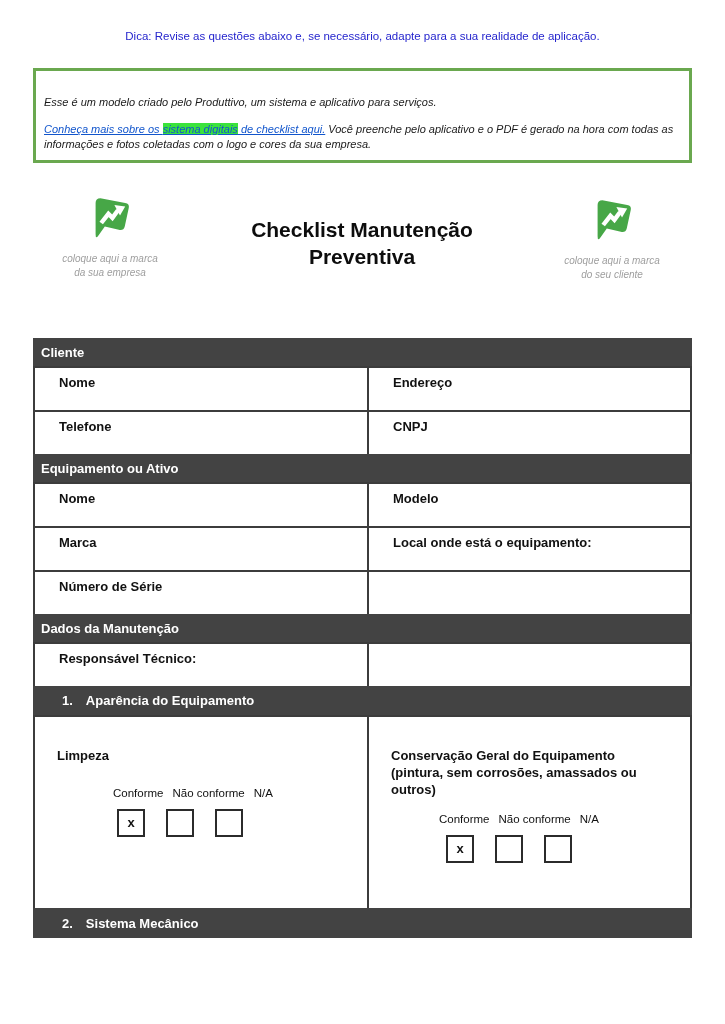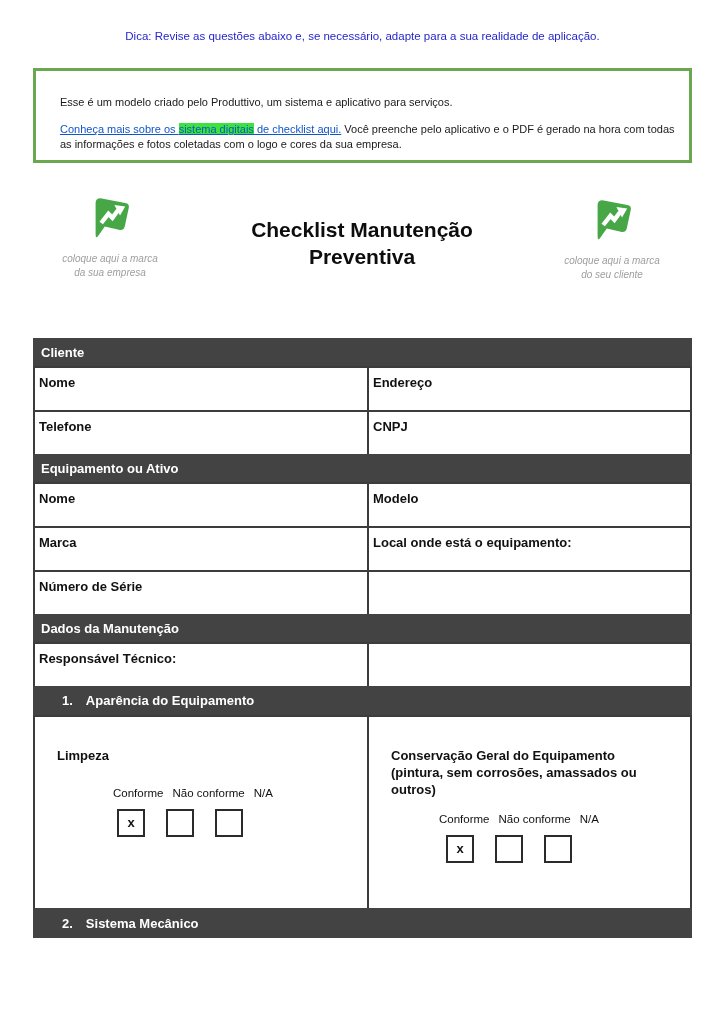--- a/index.html
+++ b/index.html
@@ -20,21 +20,22 @@
     font-family:"Liberation Sans","DejaVu Sans",sans-serif;color:#111;
   }
   .tip{
     position:absolute;top:30px;left:0;width:100%;text-align:center;
     font-size:11.5px;color:var(--tip-text);
   }
   .info-box{
     position:absolute;left:33px;top:68px;width:659px;height:95px;
     border:3px solid var(--box-border);background:#fff;
     font-size:11px;line-height:1.35;color:#1a1a1a;
-    padding:24px 8px 0 24px;
+    padding:24px 8px 0 8px;
+    font-style:italic;
   }
   .info-box p.intro{margin:0 0 12px 0;}
   .info-box p.link-line{margin:0;}
   a.doc-link{color:var(--link-text);text-decoration:underline;cursor:pointer;}
   .hl{background:var(--highlight);}
   .after-link{color:#1a1a1a;}
 
   .brand{position:absolute;width:200px;text-align:center;}
   .brand.left{left:10px;top:196px;}
   .brand.right{left:512px;top:198px;}
@@ -58,21 +59,21 @@
   .bar.numbered{padding-left:29px;height:29px;}
   .bar.numbered .num{margin-right:13px;}
   .bar.last{height:30px;}
   .trow{
     display:flex;height:44px;background:#fff;
     border-left:2px solid var(--table-border);
     border-right:2px solid var(--table-border);
     border-top:2px solid var(--table-border);
   }
   .trow .cell{
-    padding:7px 4px;font-weight:bold;font-size:13px;line-height:1.25;
+    padding:7px 24px;font-weight:bold;font-size:13px;line-height:1.25;
   }
   .cell.c-left{width:332px;}
   .cell.c-right{width:298px;border-left:2px solid var(--table-border);}
   .trow.check-row{height:193px;}
   .check-row .cell{padding:14px;}
   .item-label{font-weight:bold;font-size:13px;line-height:1.3;margin:17px 8px 0 8px;}
   .opts{display:flex;gap:9px;font-size:11.5px;font-weight:normal;color:#111;}
   .opts.o-left{margin:21px 0 0 64px;}
   .opts.o-right{margin:13px 0 0 56px;}
   .boxes{display:flex;gap:21px;}

